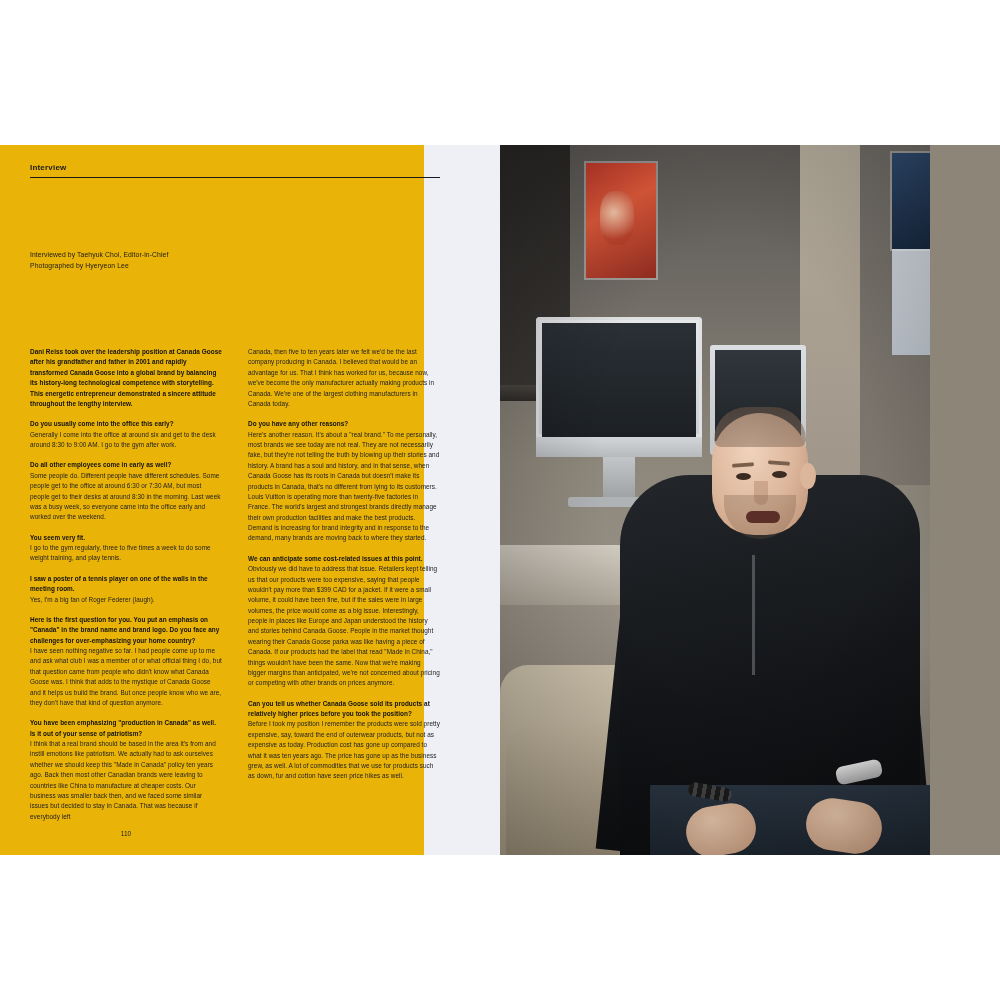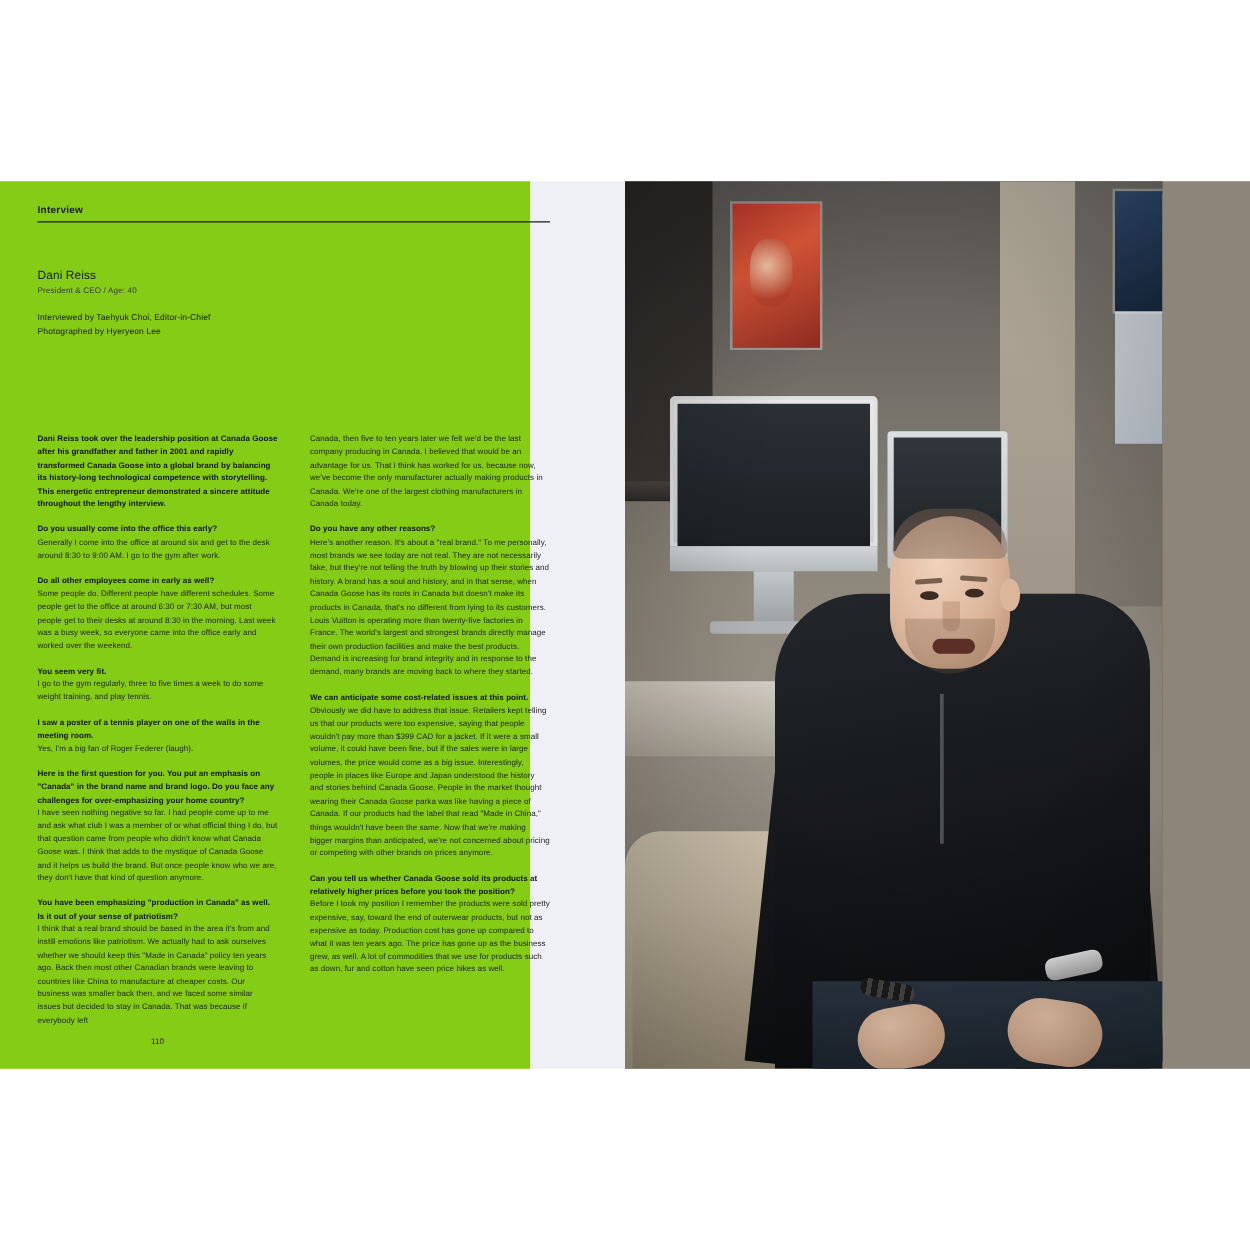--- a/index.html
+++ b/index.html
@@ -22,21 +22,21 @@
     height: 710px;
     background: #eef0f5;
   }
   
   .left-page {
     position: absolute;
     left: 0;
     top: 0;
     width: 424px;
     height: 710px;
-    background: #84cc16;
+    background: #eab308;
   }
   .section-label {
     position: absolute;
     left: 30px;
     top: 18px;
     font-size: 8px;
     letter-spacing: 0.2px;
     color: #1a1a1a;
     font-weight: bold;
   }
@@ -309,24 +309,20 @@
 </head>
 <body>
 
 <div class="spread">
 
   <div class="left-page">
 
     <div class="section-label">Interview</div>
     <div class="rule"></div>
 
-    <div class="byline-block">
-      <p class="name">Dani Reiss</p>
-      <p class="role">President &amp; CEO / Age: 40</p>
-    </div>
 
     <div class="credits">
       <div>Interviewed by Taehyuk Choi, Editor-in-Chief</div>
       <div>Photographed by Hyeryeon Lee</div>
     </div>
 
     <div class="columns">
       <div class="col">
         <p class="intro">Dani Reiss took over the leadership position at Canada Goose after his grandfather and father in 2001 and rapidly transformed Canada Goose into a global brand by balancing its history-long technological competence with storytelling. This energetic entrepreneur demonstrated a sincere attitude throughout the lengthy interview.</p>
 

